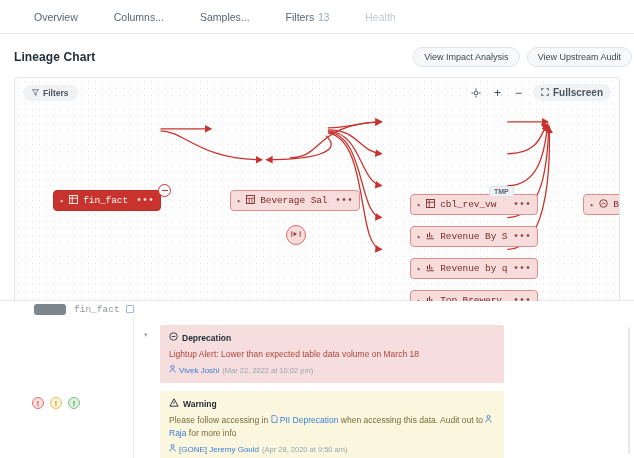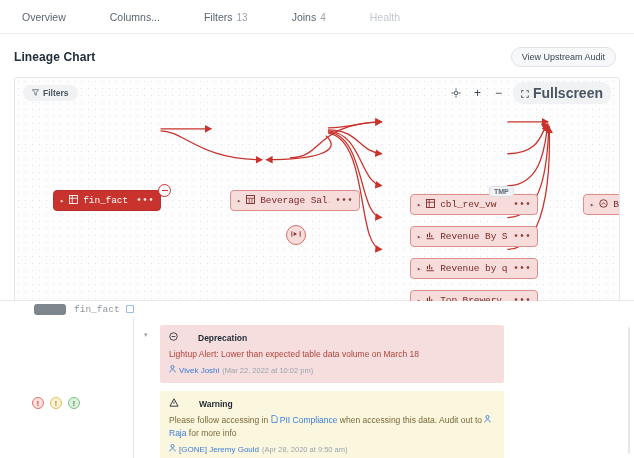--- a/index.html
+++ b/index.html
@@ -9,22 +9,22 @@
     font-family: "Liberation Sans", sans-serif;
     overflow: hidden;
     color: #2f3a45;
   }
 
   
   .tabbar {
     height: 34px;
     display: flex;
     align-items: center;
-    padding-left: 8px;
-    gap: 16px;
+    padding-left: 20px;
+    gap: 8px;
     position: relative;
   }
   .tabbar::after {
     content:"";
     position:absolute; left:0; right:0; bottom:0;
     height:1px; background:#e8eaed;
   }
   .tab {
     position: relative;
     font-size: 10.5px;
@@ -46,21 +46,21 @@
     left:50%; transform:translateX(-50%);
     bottom: 0px;
     width: 26px; height: 3px;
     background:#3c4a57;
     border-radius: 2px;
   }
 
   
   .lin-head {
     display:flex; align-items:center;
-    padding: 13px 18px 10px 14px;
+    padding: 13px 2px 10px 14px;
   }
   .lin-title { font-size: 12px; font-weight: bold; color:#232f3b; letter-spacing:.1px; }
   .lin-head-actions { margin-left:auto; display:flex; gap:7px; }
   .pill-btn {
     border:1px solid #dfe3e8;
     background:#f7f8f9;
     border-radius: 11px;
     font-size: 9px;
     color:#3b4755;
     padding: 4px 10px;
@@ -93,21 +93,21 @@
   .tools { margin-left:auto; display:flex; align-items:center; gap:2px; }
   .tool-ico {
     width:19px; height:19px;
     display:flex; align-items:center; justify-content:center;
     border-radius:4px; cursor:pointer;
     color:#3d4854; font-size:12px;
   }
   .fullscreen-pill {
     display:flex; align-items:center; gap:4px;
     background:#f1f2f4; border-radius:10px;
-    font-size:14px; font-weight:bold; color:#4a5562;
+    font-size:10px; font-weight:bold; color:#4a5562;
     padding:3px 8px; margin-left:3px; cursor:pointer;
   }
 
   
   .graph { position:absolute; inset:0; }
   .edges { position:absolute; inset:0; }
   .node {
     position:absolute;
     height:21px;
     display:flex; align-items:center;
@@ -214,21 +214,21 @@
   .bot-right { flex:1; position:relative; padding: 8px 0 0 0; }
   .collapse-caret {
     position:absolute; left: 10px; top: 14px;
     font-size:7px; color:#9aa4af; cursor:pointer;
   }
   .cards { margin-left: 26px; margin-right: 130px; display:flex; flex-direction:column; gap:8px; }
   .card { border-radius:2px; padding: 7px 9px 8px 9px; }
   .card.dep  { background:#f5dedd; }
   .card.warn { background:#fbf6de; }
   .card-head {
-    display:flex; align-items:center; gap:20px;
+    display:flex; align-items:center; gap:4px;
     font-size:8.5px; font-weight:bold; color:#1f2a35;
     margin-bottom:5px;
   }
   .card-text { font-size:8.5px; line-height:1.45; margin-bottom:5px; }
   .card.dep .card-text { color:#b0443c; }
   .card.warn .card-text { color:#7a6a3a; }
   .card-meta { font-size:8px; display:flex; align-items:center; gap:3px; flex-wrap:wrap; }
   .who { color:#3b7dd8; }
   .when { color:#9aa4af; font-size:7.5px; }
   .inline-link { color:#3b7dd8; }
@@ -242,35 +242,35 @@
 <body>
 
 <div class="tabbar" id="tabbar">
     <div class="tab">
       <span>Overview</span>
     </div>
     <div class="tab">
       <span>Columns...</span>
     </div>
     <div class="tab">
+      <span>Samples...</span>
+    </div>
+    <div class="tab">
       <span>Filters</span>
       <span class="cnt">13</span>
-    </div>
-    <div class="tab">
-      <span>Joins</span>
-      <span class="cnt">4</span>
     </div>
     <div class="tab disabled">
       <span>Health</span>
     </div>
   </div>
 
 <div class="lin-head">
   <div class="lin-title">Lineage Chart</div>
   <div class="lin-head-actions">
+    <div class="pill-btn">View Impact Analysis</div>
     <div class="pill-btn">View Upstream Audit</div>
   </div>
 </div>
 
 <div class="chart-wrap">
 
   <div class="chart-toolbar">
     <div class="filters-pill">
       <span>
         <svg width="7" height="7" viewBox="0 0 10 10">
@@ -484,21 +484,21 @@
                 </svg>
             </span>
             <span>Warning</span>
           </div>
           <div class="card-text">
             <span>Please follow accessing in</span>
             <span class="mini-ico">
               <svg width="7" height="8" viewBox="0 0 8 9">
                   <path d="M1 0.6h4l2 2v5.8H1z" fill="none" stroke="#3b7dd8" stroke-width="0.9"></path>
                 </svg>
-            </span><span class="inline-link">PII Compliance</span>
+            </span><span class="inline-link">PII Deprecation</span>
             <span>when accessing this data.  Audit out to</span>
             <span class="mini-ico">
               <svg width="7" height="8" viewBox="0 0 8 9">
                   <circle cx="4" cy="2.2" r="1.8" fill="none" stroke="#3b7dd8" stroke-width="1"></circle>
                   <path d="M1 8.4c0-2 1.4-3 3-3s3 1 3 3" fill="none" stroke="#3b7dd8" stroke-width="1"></path>
                 </svg>
             </span><span class="inline-link">Raja</span>
             <span>for more info</span>
           </div>
           <div class="card-meta">

